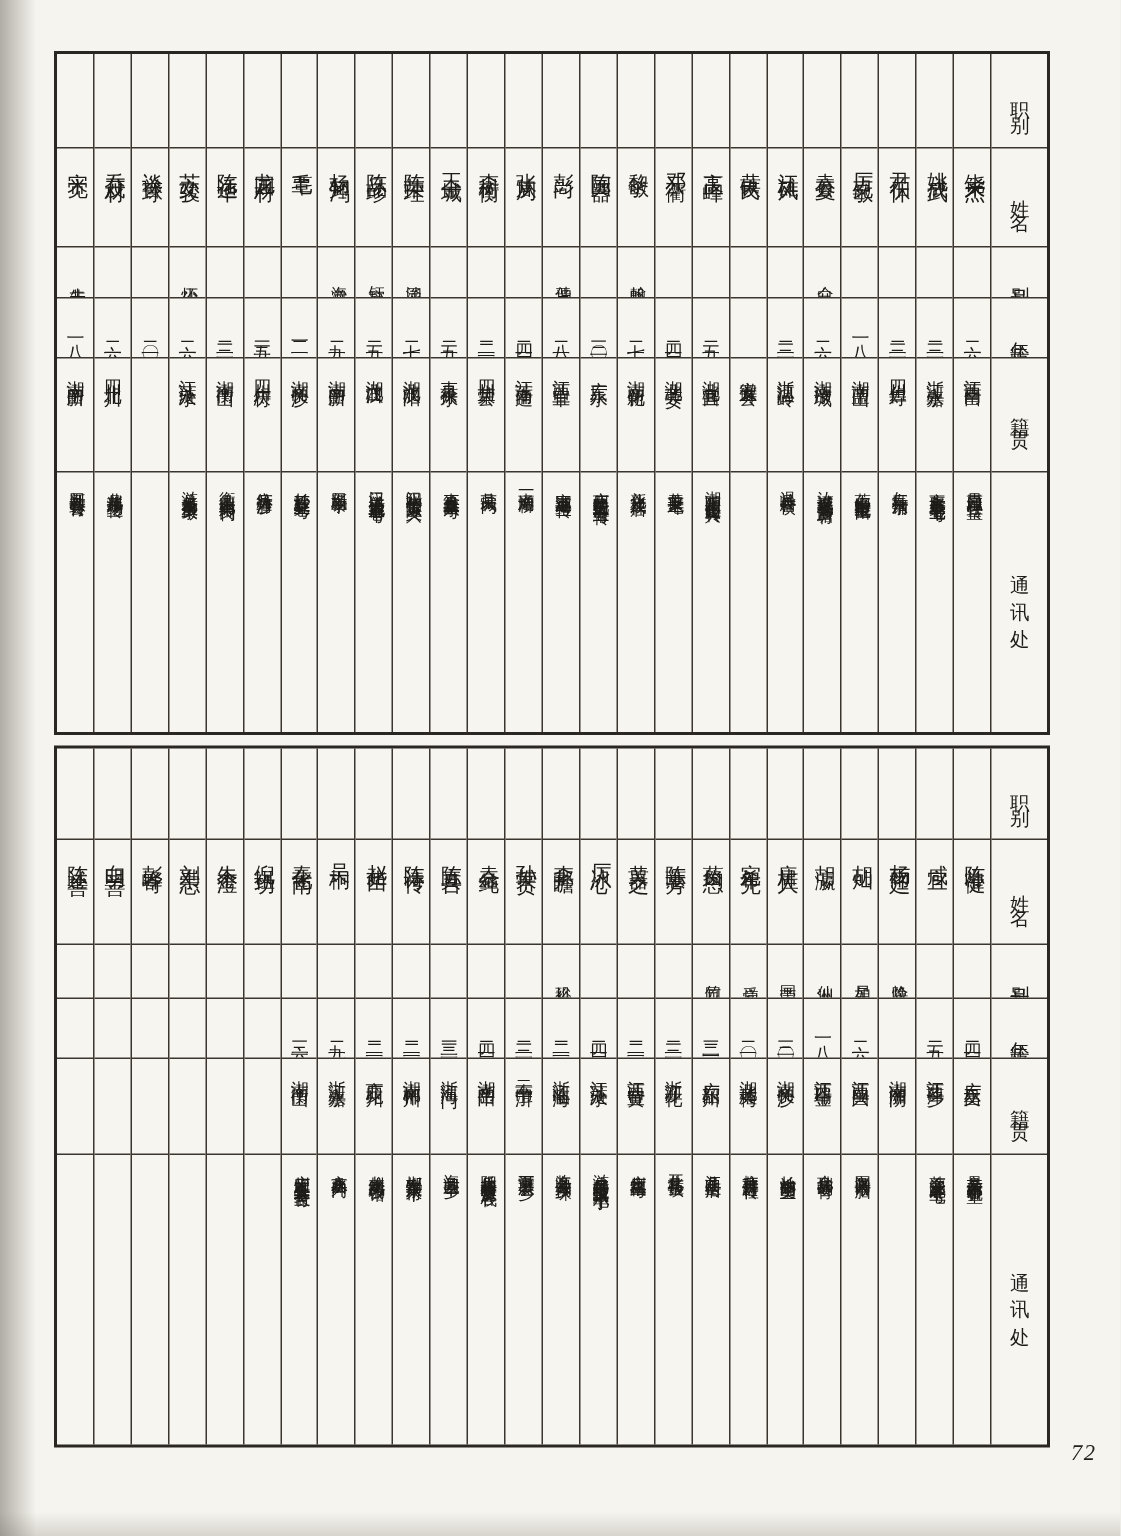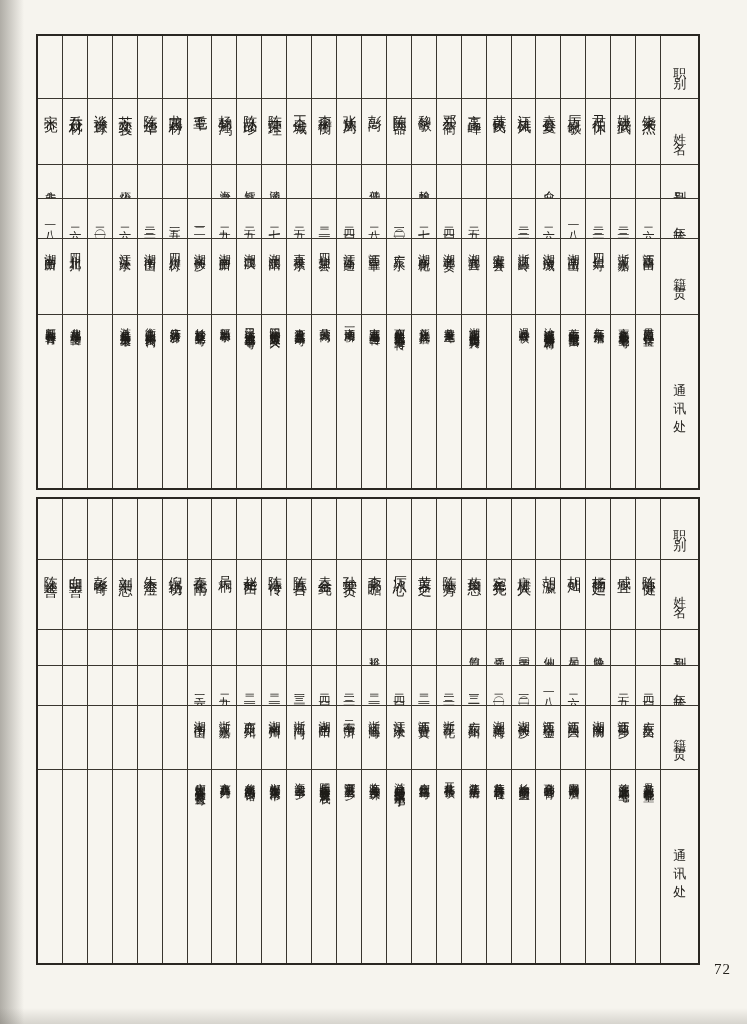--- a/index.html
+++ b/index.html
@@ -71,21 +71,21 @@
   .cell-address{padding-top:4px;padding-bottom:4px;}
   .cell-address .vtext{font-size:11px;letter-spacing:1px;}
 
   .head-col .cell{align-items:center;padding-top:0;}
   .head-col .vtext{font-size:13px;max-height:none;}
   .head-col .ls-2{letter-spacing:9px;}
   .head-col .ls-3{letter-spacing:18px;}
 
   .page-num{
     position:absolute;right:16px;bottom:46px;
-    font-size:15px;letter-spacing:1px;color:#24211c;
+    font-size:15px;letter-spacing:1px;color:#24211c;font-style:italic;
   }
 </style>
 </head>
 <body>
 
 <div class="sheet">
 
   <div class="roster t1" id="table-top">
 
     <div class="col person-col">

